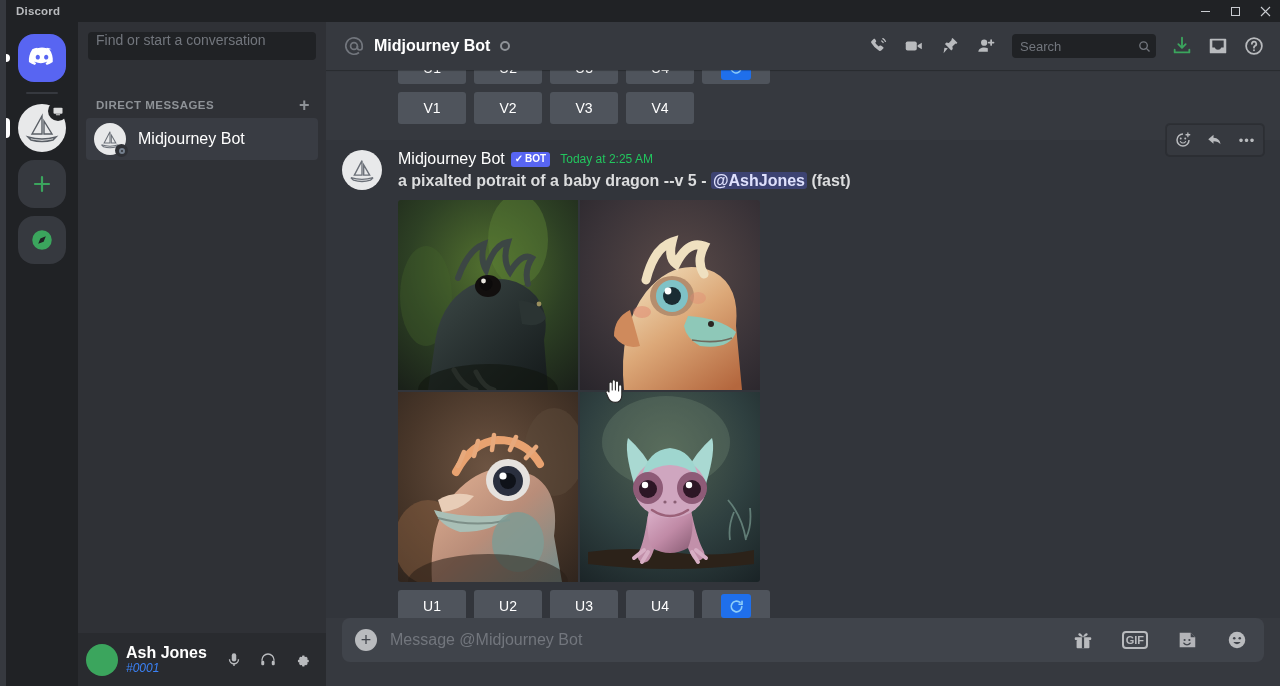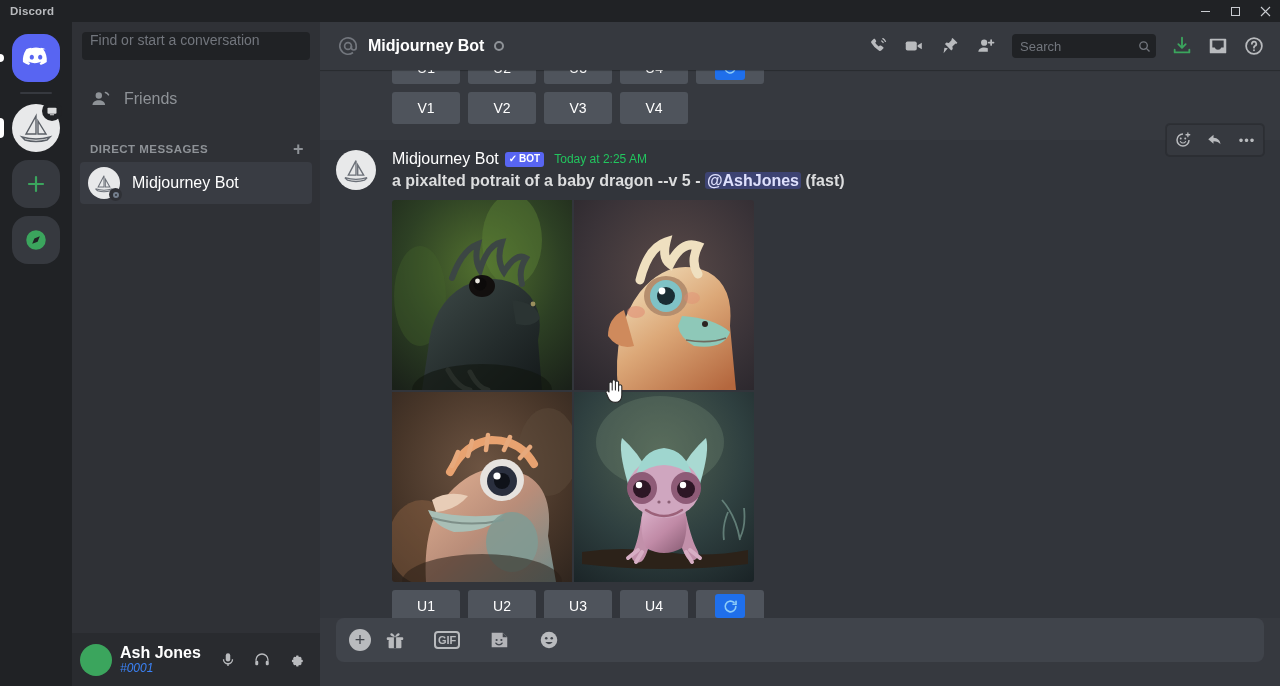--- a/index.html
+++ b/index.html
@@ -3,21 +3,21 @@
 <meta charset="utf-8">
 <style>
   * { box-sizing: border-box; margin: 0; padding: 0; }
   html, body {
     width: 1280px; height: 686px;
     background: #36393f;
     font-family: "Liberation Sans", sans-serif;
     overflow: hidden;
     -webkit-font-smoothing: antialiased;
   }
-  .app { position: relative; width: 1280px; height: 686px; display: flex; flex-direction: column; }
+  .app { position: relative; width: 1280px; height: 686px; display: flex; flex-direction: column; padding-left: 6px; }
 
   
   .titlebar {
     height: 22px; background: #202225; display: flex; align-items: center;
     flex: 0 0 22px; position: relative; z-index: 50;
   }
   .titlebar .brand {
     color: #b9bbbe; font-size: 11.5px; font-weight: bold; letter-spacing: .2px;
     margin-left: 10px;
   }
@@ -293,29 +293,20 @@
     </div>
 
     <div class="sidebar">
       <div class="searchbar-wrap">
         <div class="searchbar">
           <span>Find or start a conversation</span>
         </div>
       </div>
 
       <div class="dm-scroll">
-        <div class="navrow">
-          <span style="display:flex">
-            <svg width="24" height="24" viewBox="0 0 24 24" fill="currentColor">
-              <path d="M14 8.5a3.2 3.2 0 1 1-6.4 0 3.2 3.2 0 0 1 6.4 0zM4.5 18c0-3 2.8-4.8 6.3-4.8s6.3 1.8 6.3 4.8z"></path>
-              <path d="M17.5 5.5c1.2.4 2.4 1.3 3 2.4" fill="none" stroke="currentColor" stroke-width="1.6" stroke-linecap="round"></path>
-            </svg>
-          </span>
-          <span class="label">Friends</span>
-        </div>
 
         <div class="dmhdr">
           <span>DIRECT MESSAGES</span>
           <span class="plus">+</span>
         </div>
 
         <div class="dmrow active">
           <div class="dm-av">
             <svg width="26" height="26" viewBox="0 0 40 40">
               <path d="M20 9 L20 26 L11 26 Z" fill="none" stroke="#6b7078" stroke-width="1.6"></path>
@@ -639,20 +630,23 @@
             </button>
           </div>
         </div>
       </div>
 
       <div class="composer-wrap">
         <div class="composer">
           <div class="comp-plus">
             <span class="circ">+</span>
           </div>
+          <div class="comp-input">
+            <span>Message @Midjourney Bot</span>
+          </div>
           <div class="comp-icons">
             <span class="comp-ico">
               <svg width="22" height="22" viewBox="0 0 24 24" fill="currentColor">
                 <rect x="3" y="9" width="18" height="3" rx="1"></rect>
                 <rect x="5" y="12" width="14" height="9" rx="1"></rect>
                 <rect x="10.8" y="9" width="2.4" height="12" fill="#40444b"></rect>
                 <path d="M12 8.6C10.6 5 8.6 4 7.4 4.8 6.2 5.6 7 8 12 8.6zM12 8.6C13.4 5 15.4 4 16.6 4.8c1.2.8.4 3.2-4.6 3.8z"></path>
               </svg>
             </span>
             <span class="comp-ico">

